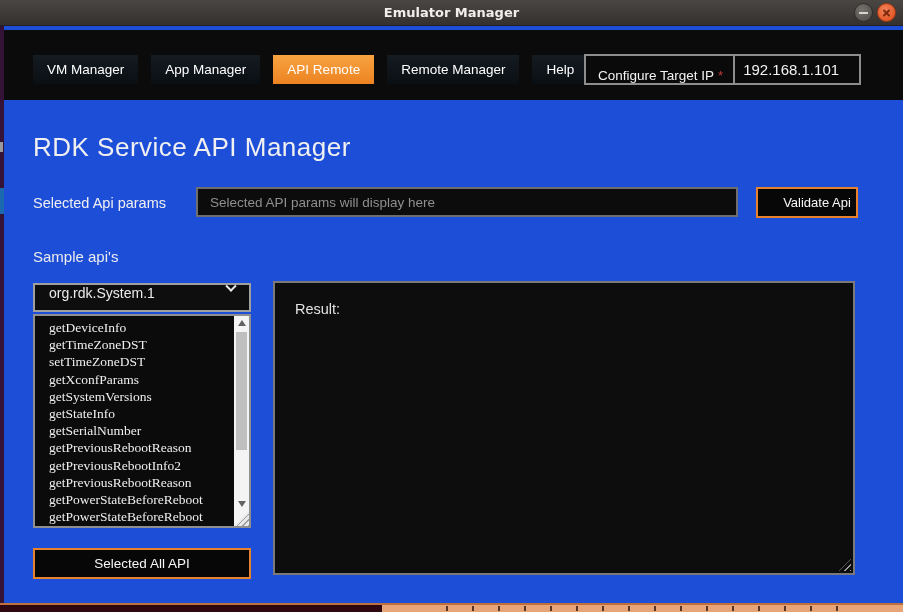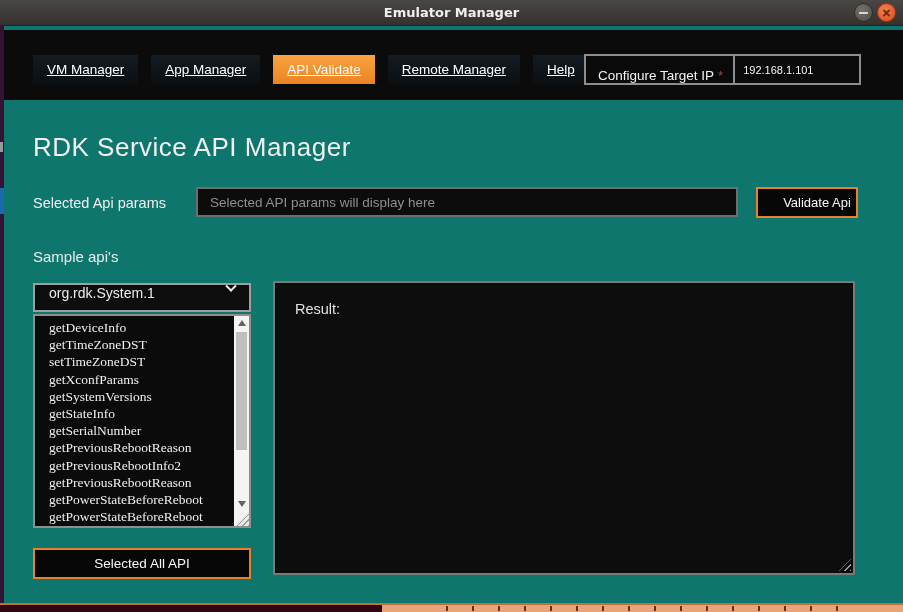--- a/index.html
+++ b/index.html
@@ -1,18 +1,18 @@
 <!DOCTYPE html>
 <html><head>
 <meta charset="utf-8">
 <style>
   * { margin:0; padding:0; box-sizing:border-box; }
   html,body { width:903px; height:612px; overflow:hidden; background:#060606;
     font-family:"Liberation Sans", sans-serif; }
-  #app { position:relative; width:903px; height:612px; background:#0f766e; }
+  #app { position:relative; width:903px; height:612px; background:#1d4ed8; }
 
   
   .titlebar { position:absolute; top:0; left:0; width:903px; height:26px;
     background:linear-gradient(180deg,#4a4643 0%,#3d3936 60%,#343130 100%);
     border-bottom:1px solid #23201e; display:flex; align-items:center; justify-content:center; }
   .titlebar .title { font-family:"DejaVu Sans", sans-serif; font-weight:bold;
     font-size:13px; color:#f1efed; }
   .win-controls { position:absolute; right:7px; top:3px; display:flex; gap:4px; }
   .wbtn { width:19px; height:19px; border-radius:50%; position:relative; cursor:pointer; }
   .wbtn.min { background:radial-gradient(circle at 40% 35%,#75716d,#4c4845);
@@ -33,30 +33,30 @@
   .bottom-strip-dark { position:absolute; left:0; top:605px; width:382px; height:7px; background:#2e0710; }
   .bottom-strip-tan { position:absolute; left:382px; top:605px; width:521px; height:7px; background:#e7a477; }
   .bottom-strip-marks { position:absolute; left:40px; top:1px; width:420px; height:5px;
     background:repeating-linear-gradient(90deg, transparent 0 24px, rgba(45,15,8,.75) 24px 26px); }
 
   
   .navstrip { position:absolute; top:30px; left:4px; width:899px; height:70px; background:#0b0b0b; }
   .tabs { position:absolute; top:55px; left:33px; display:flex; gap:13px; }
   .tab { height:29px; padding:0 14px; border:none; cursor:pointer; color:#ffffff;
     font-family:"Liberation Sans", sans-serif; font-size:13.5px;
-    background:linear-gradient(180deg,#141b21 0%,#0a0f13 100%);text-decoration:underline; }
+    background:linear-gradient(180deg,#141b21 0%,#0a0f13 100%); }
   .tab.active { background:linear-gradient(180deg,#f8a341 0%,#ec8322 100%); color:#fefefe; }
 
   .ipbox { position:absolute; top:54px; left:584px; width:277px; height:31px;
     border:2px solid #8d8d8d; display:flex; align-items:stretch; background:#0a0a0a; }
   .iplabel { display:flex; align-items:flex-end; padding:0 10px 0 12px;
     border-right:2px solid #8d8d8d; color:#f2f2f2; font-size:13.5px; white-space:nowrap; }
   .iplabel .req { color:#c23b3b; margin-left:4px; font-size:13px; }
   .ipinput { flex:1; min-width:0; background:transparent; border:none; outline:none;
-    color:#f2f2f2; font-size:11px; padding:0 8px;
+    color:#f2f2f2; font-size:15px; padding:0 8px;
     font-family:"Liberation Sans", sans-serif; }
 
   
   .page-title { position:absolute; top:132px; left:33px; color:#f0f0f0;
     font-size:26px; font-weight:500; letter-spacing:.5px; }
 
   .params-label { position:absolute; top:195px; left:33px; color:#f0f0f0; font-size:14.5px; }
   .params-input { position:absolute; top:187px; left:196px; width:542px; height:30px;
     background:#0c0c0c; border:2px solid #6e6e6e; color:#f0f0f0; font-size:13.5px;
     padding:0 12px; outline:none; font-family:"Liberation Sans", sans-serif; }
@@ -121,21 +121,21 @@
 
   <div class="edge-left"></div>
   <div class="edge-left-blue"></div>
   <div class="edge-left-tick"></div>
 
   <div class="navstrip"></div>
   <div class="tabs">
 
   <button class="tab">VM Manager</button>
       <button class="tab">App Manager</button>
-      <button class="tab active">API Validate</button>
+      <button class="tab active">API Remote</button>
       <button class="tab">Remote Manager</button>
       <button class="tab">Help</button>
     </div>
 
   <div class="ipbox">
     <div class="iplabel">
       <span>Configure Target IP</span>
       <span class="req">*</span>
     </div>
     <input class="ipinput" type="text" value="192.168.1.101" style="">

